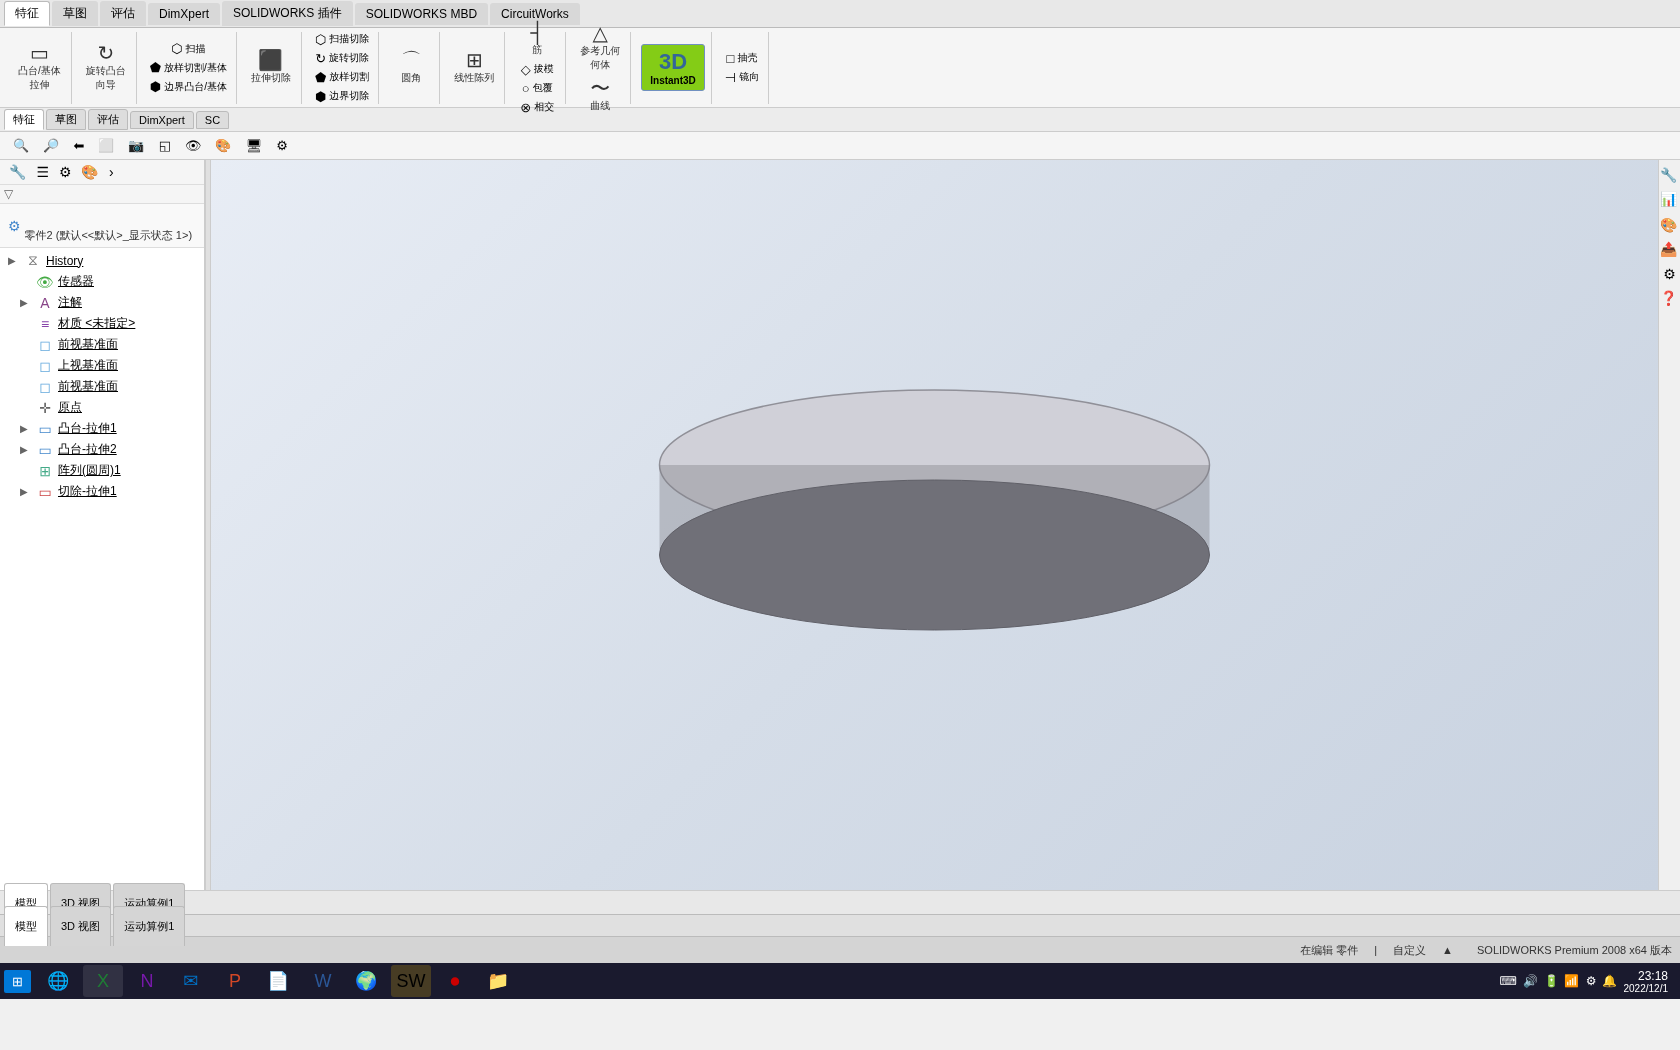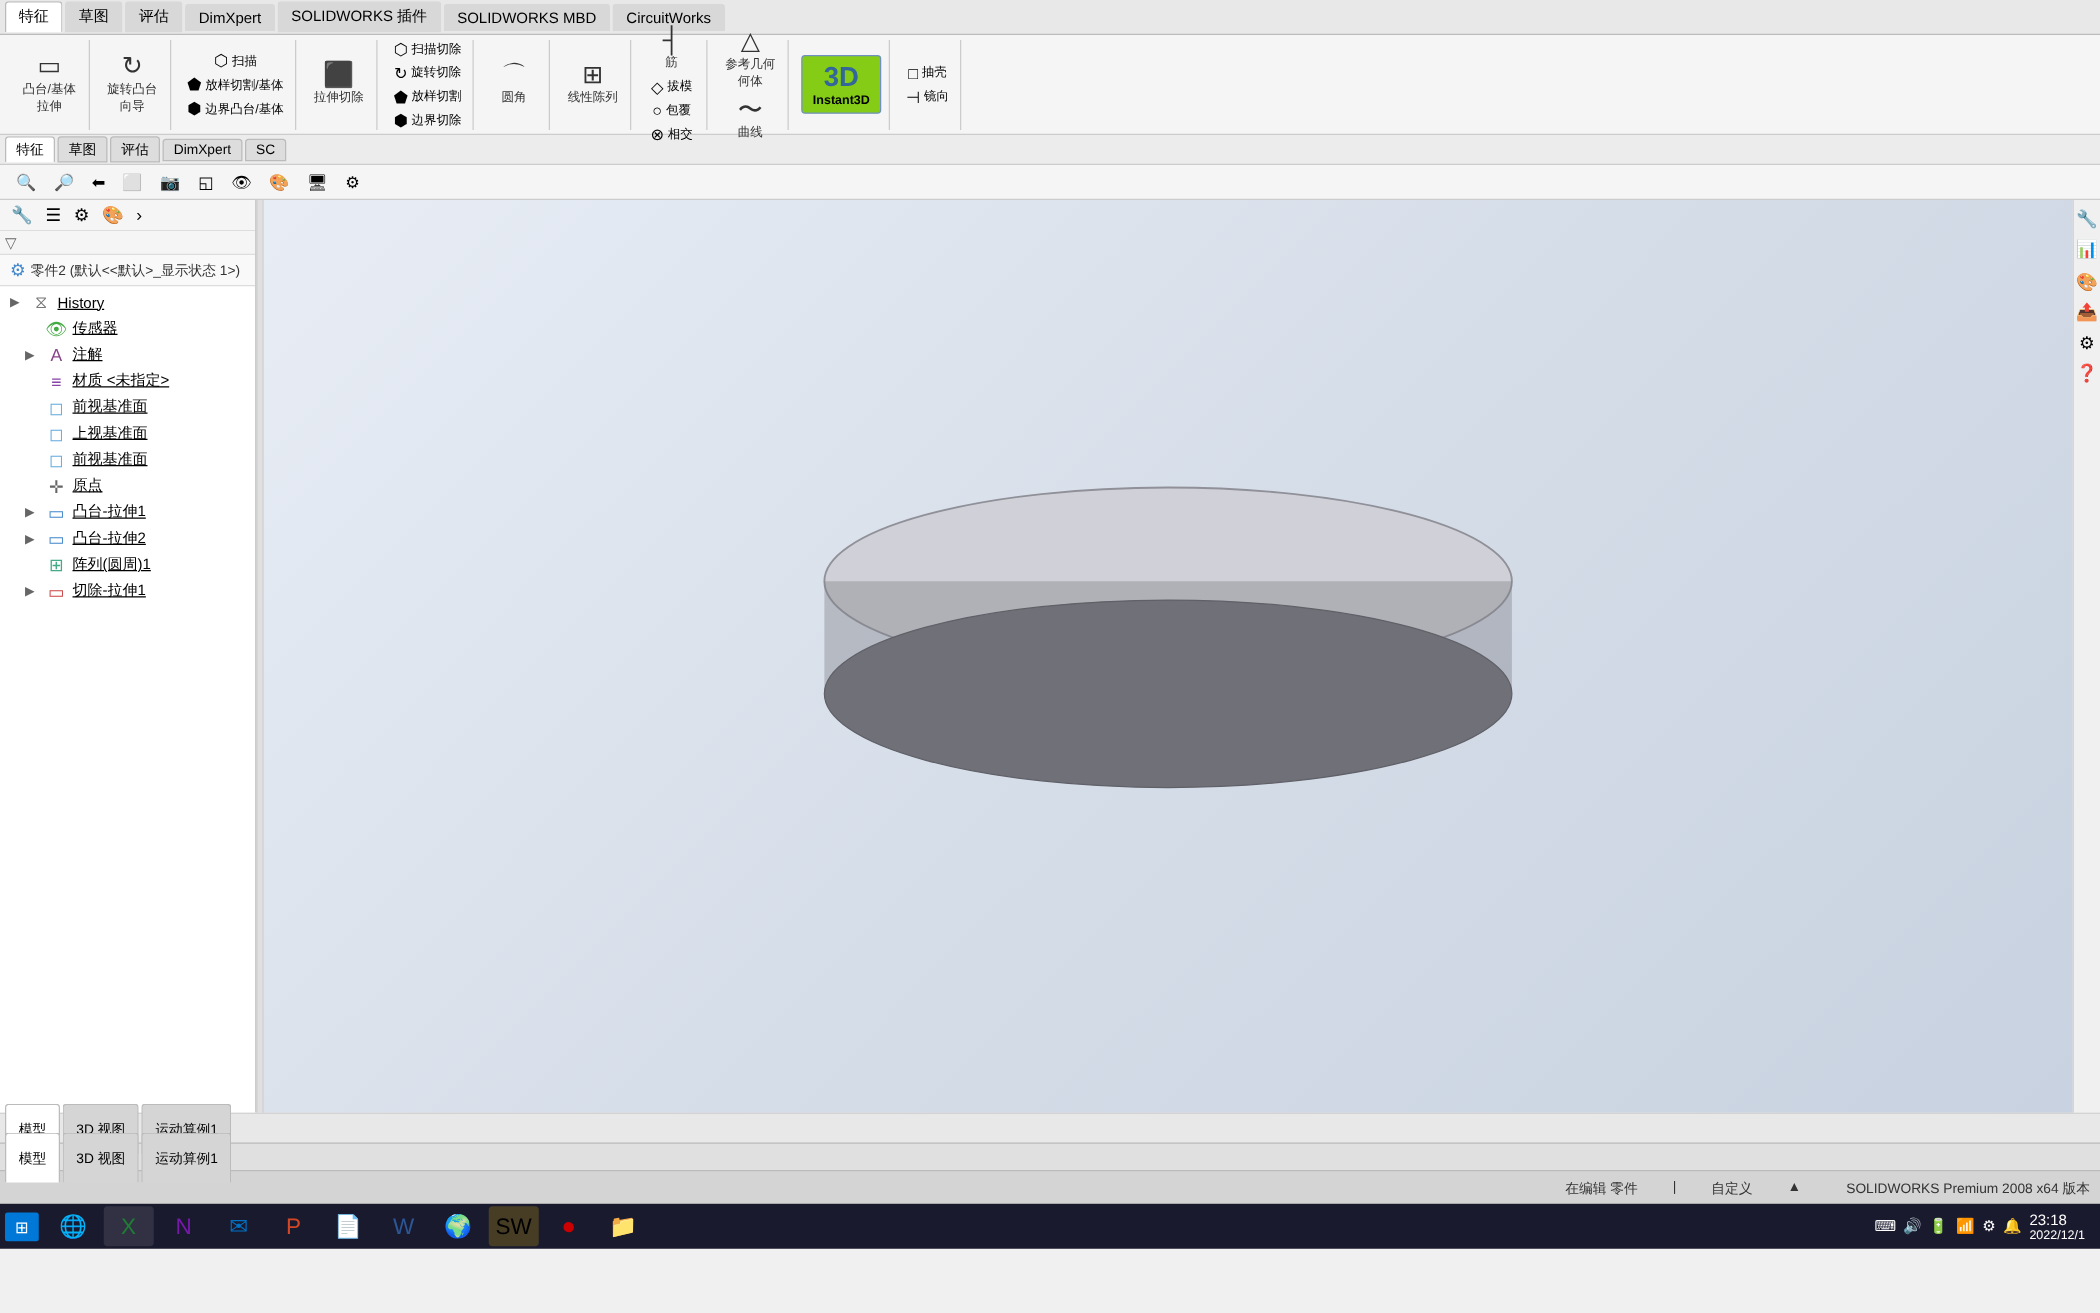--- a/index.html
+++ b/index.html
@@ -48,29 +48,29 @@
 
     
     #gear-model { position: absolute; top: 50%; left: 50%; transform: translate(-50%, -60%); width: 380px; height: 320px; }
 
     
     #bottom-tabs { display: flex; align-items: center; background: #e8e8e8; border-top: 1px solid #ccc; height: 24px; padding: 0 4px; gap: 2px; }
     .bottom-tab { padding: 12px 10px; font-size: 11px; cursor: pointer; background: #d5d5d5; border: 1px solid #bbb; border-bottom: none; border-radius: 3px 3px 0 0; }
     .bottom-tab.active { background: #fff; }
 
     
-    #status-bar { background: #d4d4d4; border-top: 1px solid #bbb; height: 22px; display: flex; align-items: center; padding: 13px 8px; gap: 28px; font-size: 11px; color: #333; }
+    #status-bar { background: #d4d4d4; border-top: 1px solid #bbb; height: 22px; display: flex; align-items: center; padding: 13px 8px; gap: 16px; font-size: 11px; color: #333; }
 
     
     #taskbar { background: #1a1a2e; height: 36px; display: flex; align-items: center; padding: 0 4px; }
     #taskbar-start { background: #0078d7; color: white; padding: 4px 8px; border-radius: 2px; font-size: 13px; cursor: pointer; }
     #taskbar-items { display: flex; align-items: center; gap: 4px; margin-left: 8px; flex: 1; }
     .taskbar-item { display: flex; align-items: center; justify-content: center; width: 40px; height: 32px; cursor: pointer; border-radius: 3px; font-size: 18px; }
     #taskbar-right { display: flex; align-items: center; gap: 6px; padding: 0 8px; font-size: 11px; color: #fff; }
-    #taskbar-time { text-align: left; }
+    #taskbar-time { text-align: right; }
     #taskbar-time .time { font-size: 12px; }
 
     
     .instant3d-btn { background: #e8e8e8; border: 1px solid #ccc; border-radius: 3px; padding: 4px 8px; font-size: 11px; font-weight: bold; cursor: pointer; display: flex; flex-direction: column; align-items: center; }
     .instant3d-btn.active { background: #84cc16; border-color: #7090c0; }
 
     
     #content-area { display: flex; flex: 1; height: 730px; }
     #splitter-left { width: 6px; background: #e0e0e0; border-left: 1px solid #ccc; border-right: 1px solid #ccc; cursor: col-resize; }
     .icon-sensor { color: #44aa44; }
@@ -244,21 +244,21 @@
       <div class="tree-toolbar-btn">🎨</div>
       <div class="tree-toolbar-btn">›</div>
     </div>
 
     <div style="display:flex; align-items:center; padding:2px 4px; border-bottom:1px solid #ddd; background:#f5f5f5;">
       <span style="font-size:12px; color:#666;">▽</span>
     </div>
 
     <div style="padding:4px 8px; font-size:11px; color:#333; border-bottom:1px solid #ddd; background:#f9f9f9; display:flex; align-items:center; gap:4px;">
       <span style="color:#4488cc; font-size:14px;">⚙</span>
-      <span style="font-size:11px;">零件2 (默认&lt;&lt;默认&gt;_显示状态 1&gt;)</span>
+      <span style="font-size:11px;margin-top:20px;">零件2 (默认&lt;&lt;默认&gt;_显示状态 1&gt;)</span>
     </div>
 
     <div id="feature-tree">
 
       <div class="tree-item">
         <span class="expand">▶</span>
         <span class="item-icon" style="color:#777;">⧖</span>
         <span class="item-label">History</span>
       </div>
 

